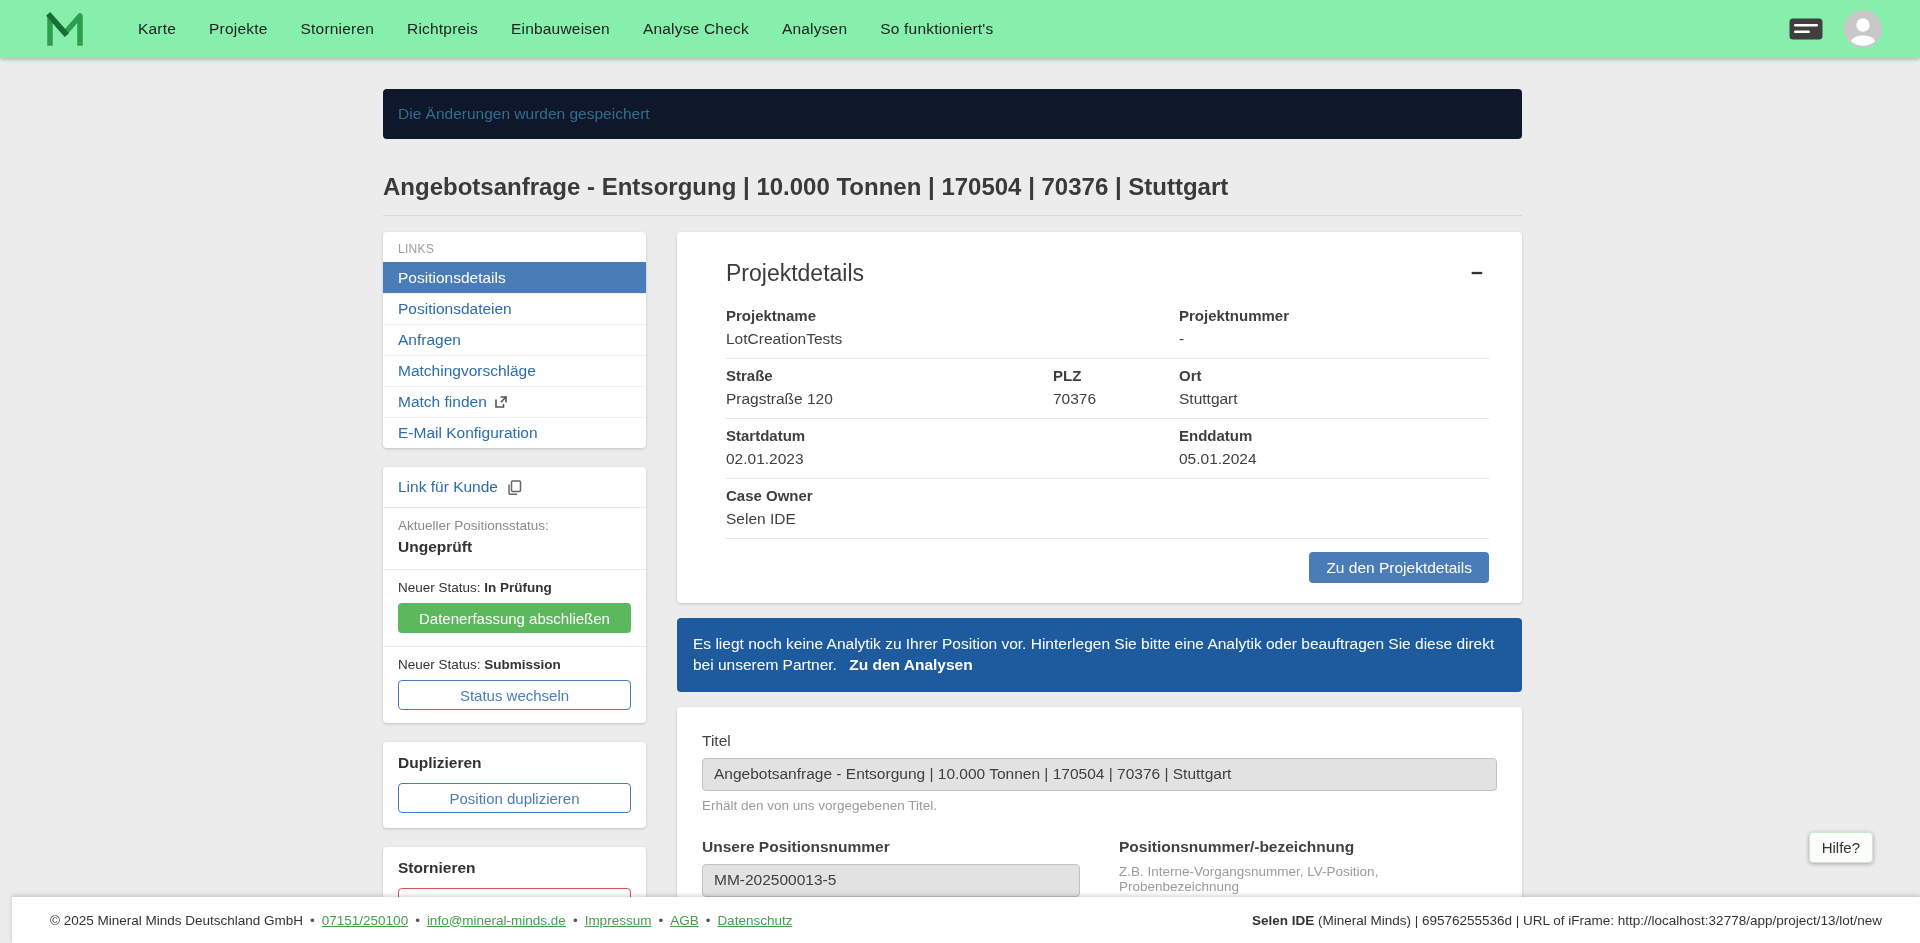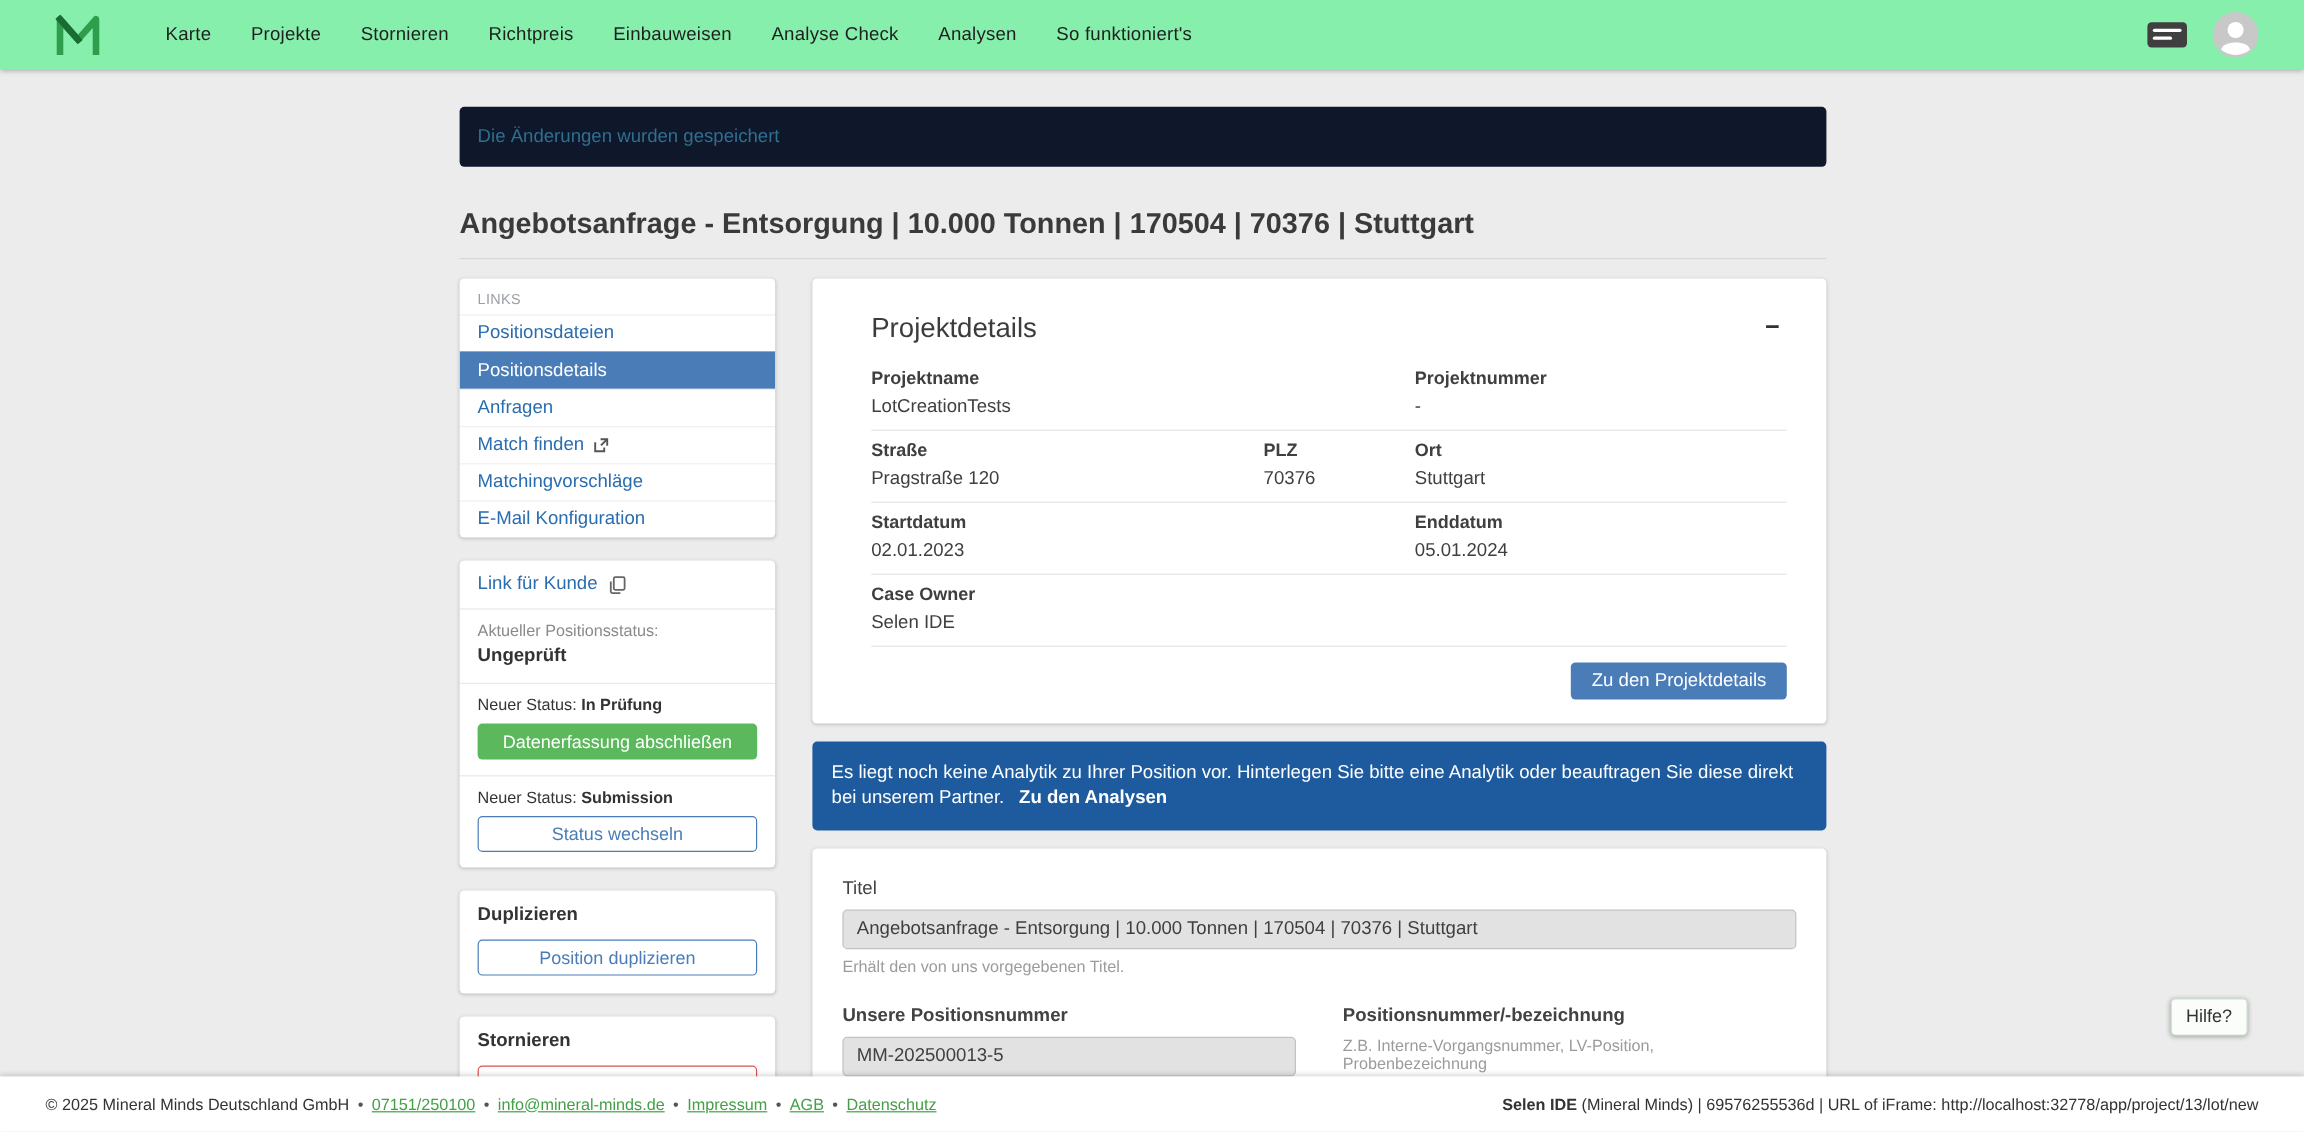--- a/index.html
+++ b/index.html
@@ -120,21 +120,21 @@
   
   .help-btn {
     position: fixed; right: 47px; bottom: 80px; z-index: 30;
     background: #fbfdfa; border: 1px solid #cde6cd; border-radius: 4px;
     box-shadow: 0 1px 4px rgba(0,0,0,.3);
     padding: 6px 12px; font-size: 15px; color: #333; font-family: inherit; cursor: pointer;
   }
 
   
   footer.appfooter {
-    position: fixed; left: 0; right: 0; bottom: 0; height: 46px; z-index: 20;
+    position: fixed; left: 12px; right: 0; bottom: 0; height: 46px; z-index: 20;
     background: #fff; box-shadow: 0 -2px 4px rgba(0,0,0,.15);
     display: flex; align-items: center; justify-content: space-between;
     padding: 0 38px; font-size: 13.5px; color: #333;
   }
   .foot-left { display: flex; align-items: center; gap: 7px; white-space: nowrap; }
   .foot-left a { color: #43a047; text-decoration: underline; cursor: pointer; }
   .sep { color: #555; }
   .foot-right { white-space: nowrap; }
   .foot-right b { font-weight: 700; }
 </style>
@@ -184,39 +184,39 @@
     </div>
 
     <h1 class="page-title">Angebotsanfrage - Entsorgung | 10.000 Tonnen | 170504 | 70376 | Stuttgart</h1>
 
     <div class="columns">
 
       <aside class="sidebar">
 
         <div class="card">
           <div class="links-header">LINKS</div>
-          <div class="side-item">
-            <span>Positionsdateien</span>
-          </div>
           <div class="side-item active">
             <span>Positionsdetails</span>
           </div>
           <div class="side-item">
+            <span>Positionsdateien</span>
+          </div>
+          <div class="side-item">
             <span>Anfragen</span>
+          </div>
+          <div class="side-item">
+            <span>Matchingvorschläge</span>
           </div>
           <div class="side-item">
             <span>Match finden</span>
             <svg width="14" height="14" viewBox="0 0 14 14">
               <path d="M2 4.5 H2 V12 H9.5 V9" fill="none" stroke="#555" stroke-width="1.6"></path>
               <path d="M6.5 2 H12 V7.5" fill="none" stroke="#555" stroke-width="1.6"></path>
               <path d="M12 2 L6.8 7.2" fill="none" stroke="#555" stroke-width="1.6"></path>
             </svg>
-          </div>
-          <div class="side-item">
-            <span>Matchingvorschläge</span>
           </div>
           <div class="side-item">
             <span>E-Mail Konfiguration</span>
           </div>
         </div>
 
         <div class="card">
           <div class="link-row">
             <span>Link für Kunde</span>
             <svg width="15" height="15" viewBox="0 0 15 15">

